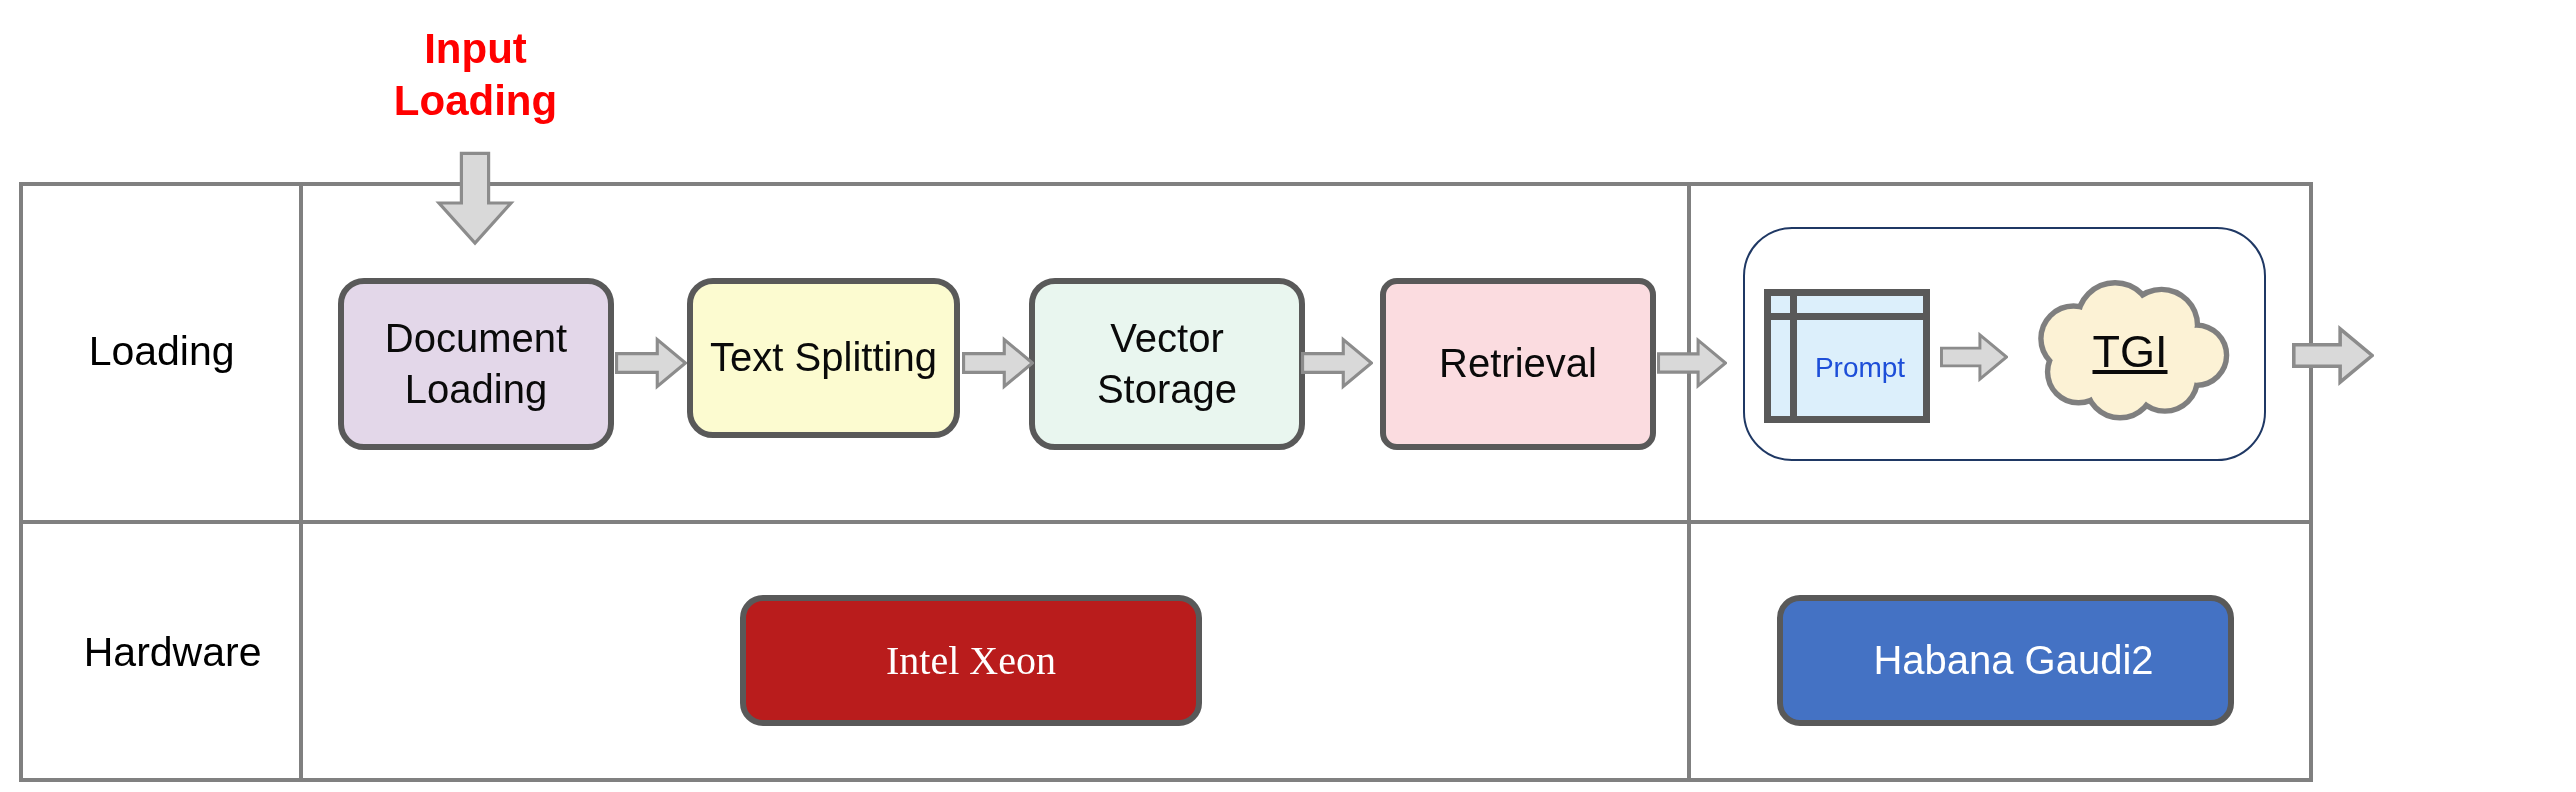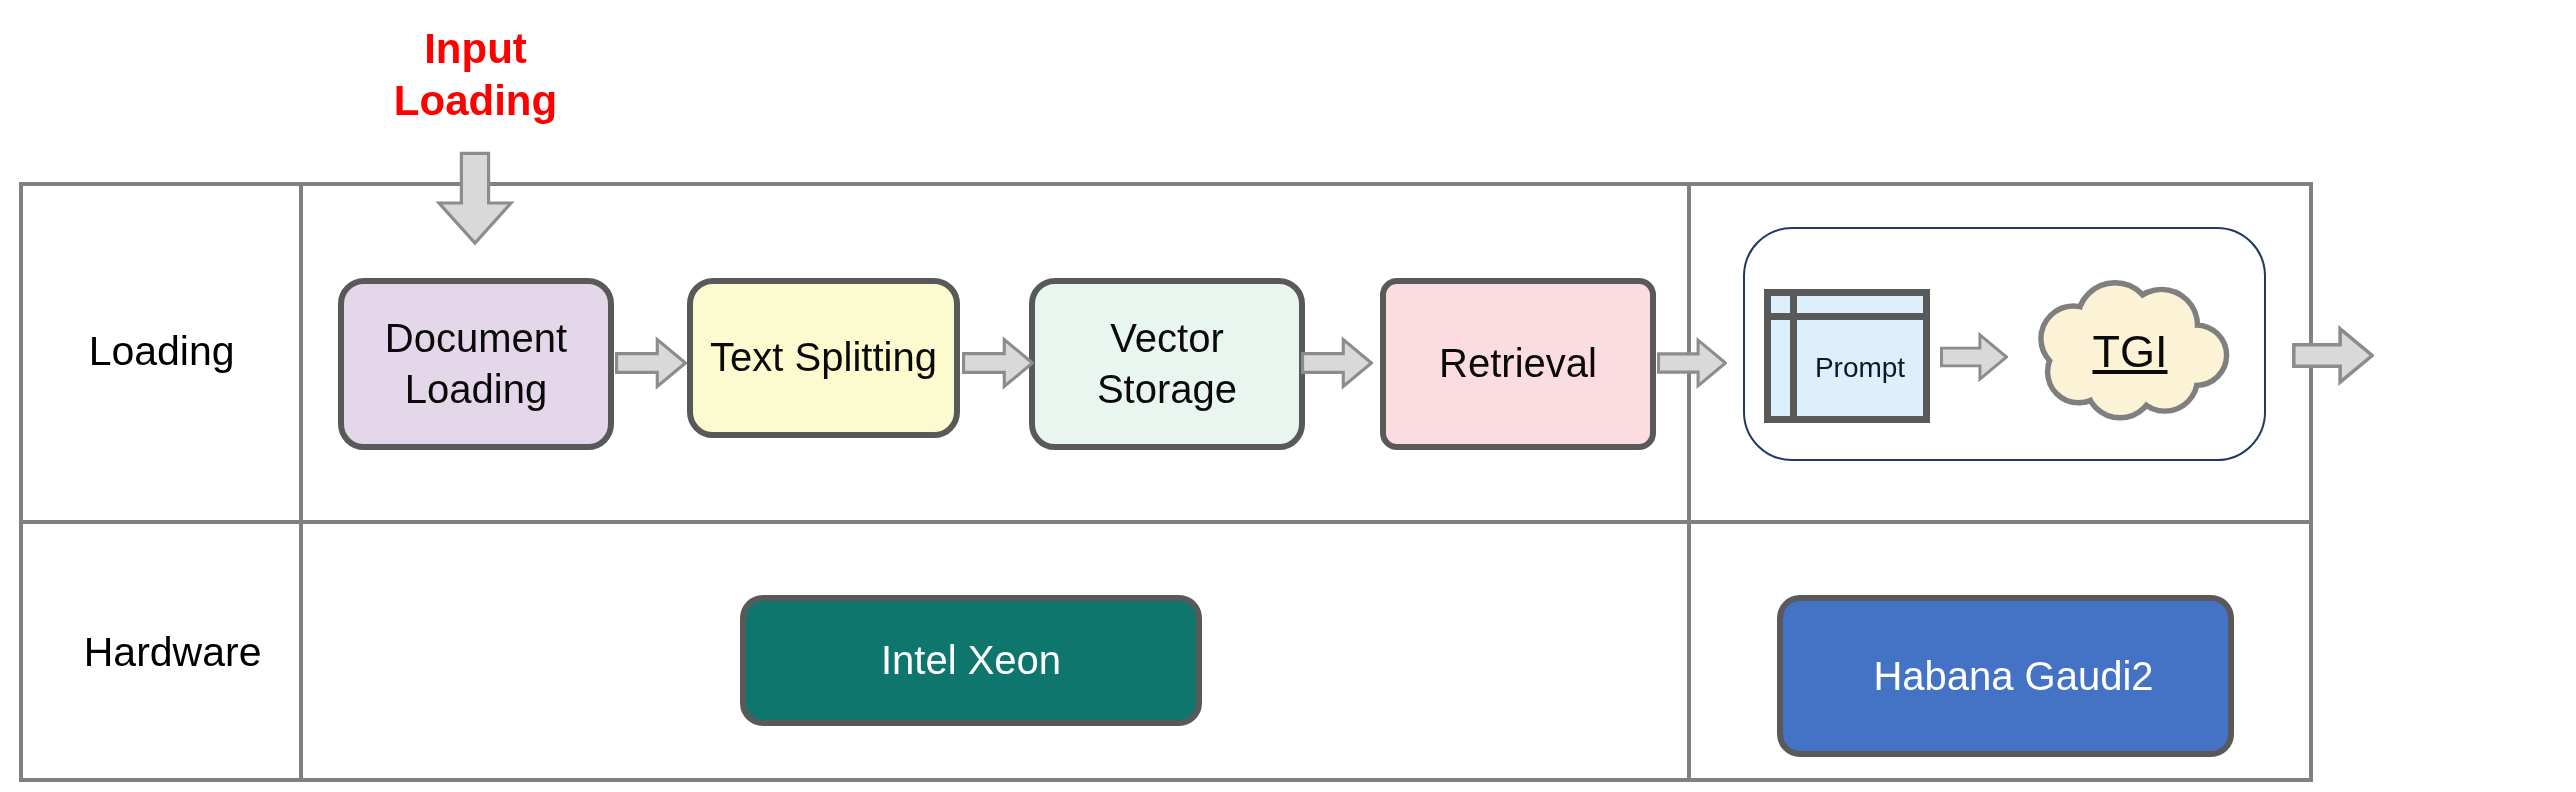--- a/index.html
+++ b/index.html
@@ -38,21 +38,21 @@
     font-size:40px;color:#ffffff;
   }
   .group-box{
     box-sizing:border-box;
     border:2.6px solid #1F3864;border-radius:49px;background:#ffffff;
   }
   .prompt-icon{
     box-sizing:border-box;
     border:7px solid #595959;background:#DCEFFB;
     display:flex;align-items:center;justify-content:center;
-    font-size:28px;color:#0f172a;
+    font-size:28px;color:#1d4ed8;
     padding-left:26px;padding-top:24.4px;
   }
   .prompt-rule-h{position:absolute;left:0;right:0;top:17.4px;height:7px;background:#595959;}
   .prompt-rule-v{position:absolute;top:0;bottom:0;left:19px;width:7px;background:#595959;}
   .cloud-label{
     display:flex;align-items:center;justify-content:center;
     font-size:45px;color:#0a0a0a;text-decoration:underline;
   }
   svg{display:block;}
 </style>
@@ -132,18 +132,18 @@
       <circle cx="135" cy="90" r="48"></circle>
     </g>
   </svg>
   <div class="abs cloud-label" style="left:2022px;top:262px;width:216px;height:147px;">TGI</div>
 
   <svg class="abs" style="left:2292px;top:308px;" width="82" height="63" viewBox="0 0 92 70">
     <polygon points="2,23 54,23 54,5 90,35 54,65 54,47 2,47" fill="#D9D9D9" stroke="#8C8C8C" stroke-width="4"></polygon>
   </svg>
 
 
-  <div class="abs chip" style="left: 740px; top: 579px; width: 462px; height: 131px; background-color: #0f766e;">Intel Xeon</div>
+  <div class="abs chip" style="left: 740px; top: 579px; width: 462px; height: 131px; background-color: #b91c1c; font-family: Liberation Serif, serif;">Intel Xeon</div>
 
-  <div class="abs chip" style="left: 1777px; top: 579px; width: 457px; height: 162px; background-color: rgb(68, 114, 196); padding-left: 16px;">Habana Gaudi2</div>
+  <div class="abs chip" style="left: 1777px; top: 579px; width: 457px; height: 131px; background-color: rgb(68, 114, 196); padding-left: 16px;">Habana Gaudi2</div>
 
 </div>
 
 
 </body></html>

